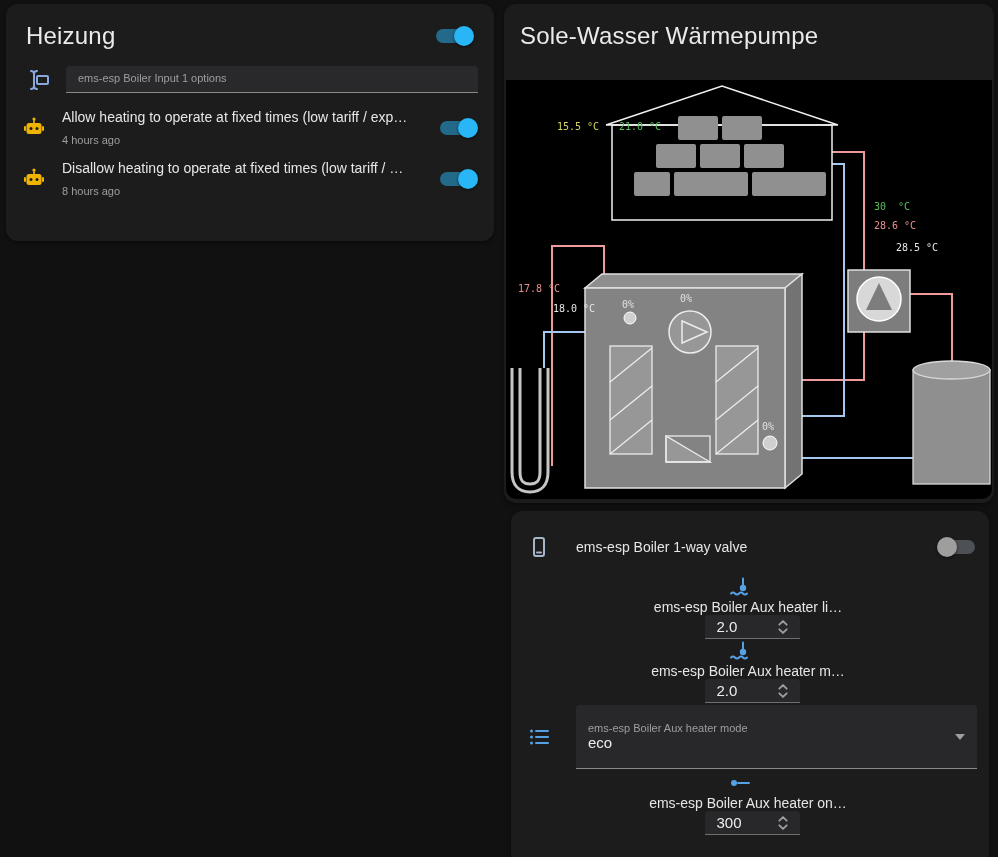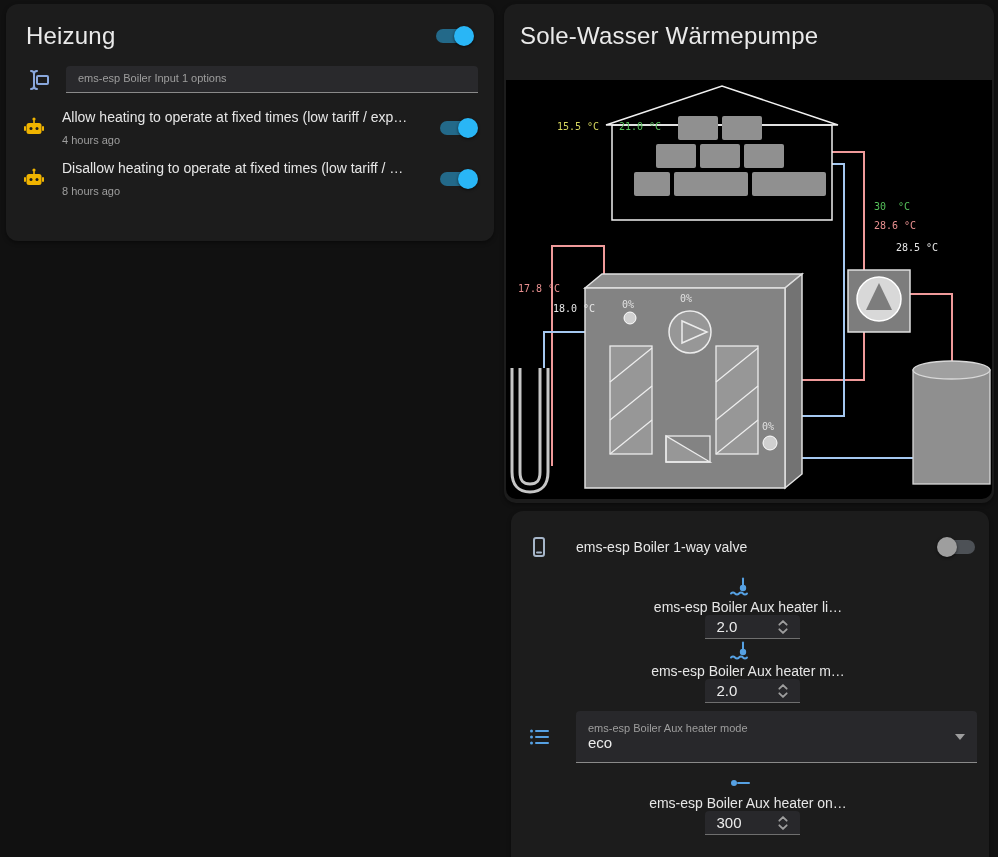--- a/index.html
+++ b/index.html
@@ -42,21 +42,21 @@
   .card-entities .entity-row{padding:0 12px 0 16px;}
   .card-entities .icon-box{width:49px;min-width:49px;}
   .row-toggle{height:56px;}
   .row-number{height:64px;flex-direction:column;}
   .row-select{height:68px;}
   .row-last{height:64px;}
   .numbox{width:95px;min-width:95px;height:46px;background:#28282b;border-radius:4px 4px 0 0;
     border-bottom:1px solid #6f6f6f;display:flex;align-items:center;padding:0 6px 0 12px;cursor:pointer;}
   .numbox .num-value{flex:1;font-size:15px;color:#ececec;}
   .numbox svg{width:22px;height:22px;}
-  .selectbox{flex:1;height:52px;background:#28282b;border-radius:4px 4px 0 0;border-bottom:1px solid #8a8a8a;
+  .selectbox{flex:1;height:64px;background:#28282b;border-radius:4px 4px 0 0;border-bottom:1px solid #8a8a8a;
     display:flex;align-items:center;padding:0 12px;cursor:pointer;min-width:0;}
   .selectbox .sel-text{flex:1;min-width:0;}
   .sel-label{font-size:11px;color:var(--secondary);white-space:nowrap;overflow:hidden;}
   .sel-value{font-size:15px;color:#ececec;margin-top:0;}
   .caret{width:0;height:0;border-left:5px solid transparent;border-right:5px solid transparent;
     border-top:6px solid #9e9e9e;margin-left:8px;}
   .sel-icon-gap{width:41px;min-width:41px;}
   
   .picture{position:absolute;left:2px;top:76px;width:486px;height:419px;background:#000;
     border-radius:0 0 10px 10px;overflow:hidden;}

